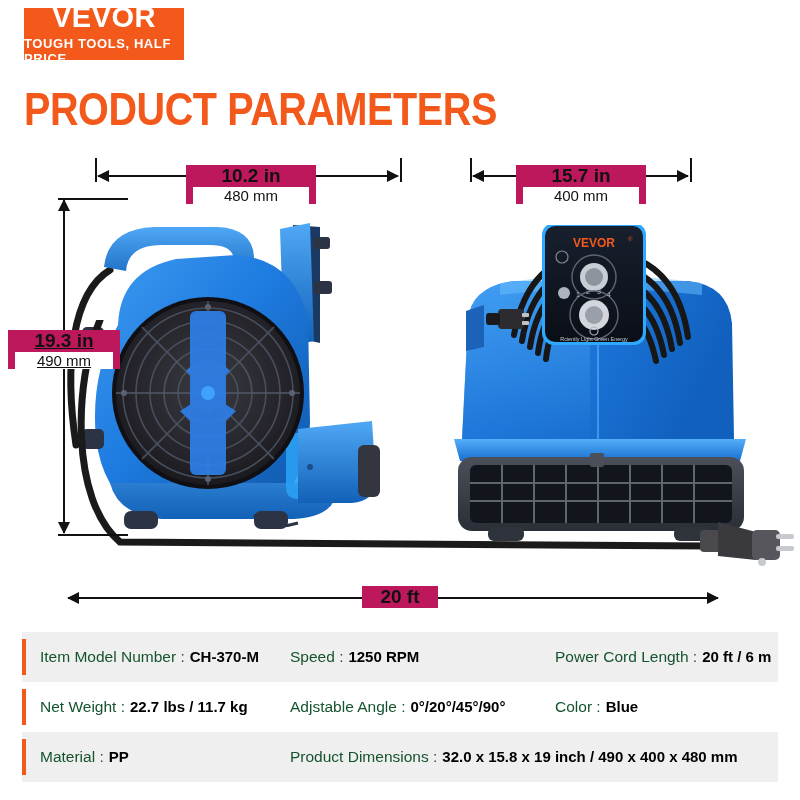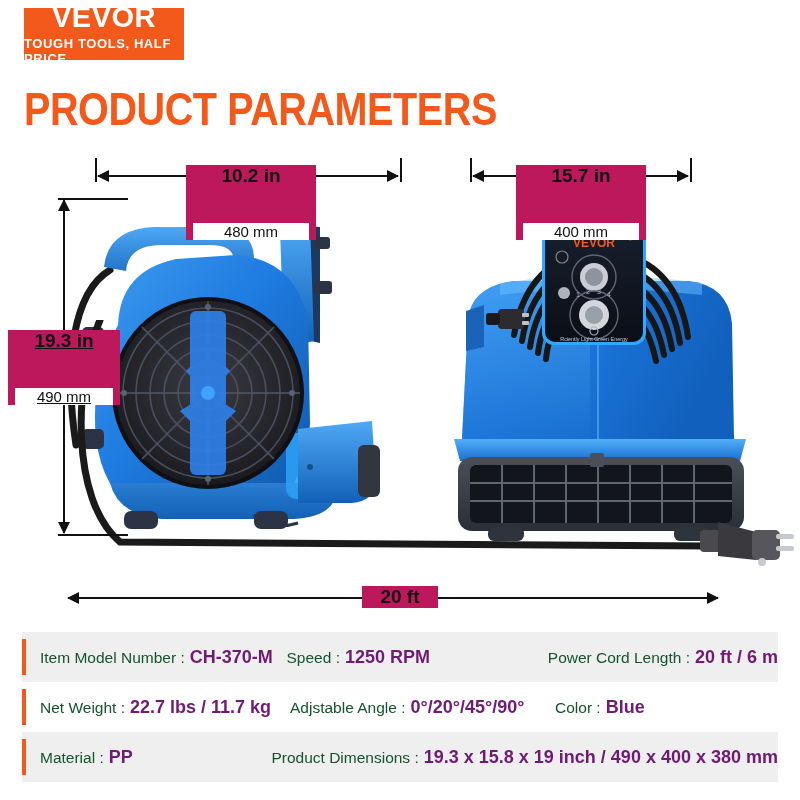--- a/index.html
+++ b/index.html
@@ -65,21 +65,21 @@
   .dim-v::after  { bottom: -1px; border-top: 12px solid #111; }
 
   .tick { position: absolute; background: #111; }
 
   .dim-label {
     position: absolute; background: #be185d;
     text-align: center; padding: 0 7px;
     color: #111; line-height: 1.15;
   }
   .dim-label .big { font-size: 19px; font-weight: bold; display:block; }
-  .dim-label .small { font-size: 15px; font-weight: normal; display:block; background:#fff;margin-top:36px; }
+  .dim-label .small { font-size: 15px; font-weight: normal; display:block; background:#fff; }
 
   
   .prod { position: absolute; }
 
   
   .spec-table {
     position: absolute; left: 22px; top: 632px;
     width: 756px;
   }
   .spec-row {
@@ -89,21 +89,21 @@
     padding-left: 18px;
   }
   .spec-row.shaded { background: #EFEFEF; }
   .spec-row.plain { background: #FFFFFF; }
   .spec-row .accent {
     position: absolute; left: 0; top: 7px;
     width: 4px; height: 36px; background: #F2591B;
   }
   .cell { display: flex; align-items: baseline; white-space: nowrap; }
   .cell .k { font-size: 15.5px; color: #14532d; }
-  .cell .v { font-size: 18px; color: #701a75; font-weight: bold; margin-left: 5px; }
+  .cell .v { font-size: 15px; color: #000000; font-weight: bold; margin-left: 5px; }
 </style>
 </head>
 <body>
 
 <div id="page">
 
   <div class="logo-block">
     <div class="logo-word">
       <span>VEVOR</span><span class="logo-reg">®</span>
     </div>
@@ -356,19 +356,19 @@
     </div>
 
     <div class="spec-row shaded">
       <div class="accent"></div>
       <div class="cell" style="width:250px;">
         <span class="k">Material :</span>
         <span class="v">PP</span>
       </div>
       <div class="cell">
         <span class="k">Product Dimensions :</span>
-        <span class="v">19.3 x 15.8 x 19 inch / 490 x 400 x 380 mm</span>
+        <span class="v">32.0 x 15.8 x 19 inch / 490 x 400 x 480 mm</span>
       </div>
     </div>
 
   </div>
 
 </div>
 
 </body></html>

